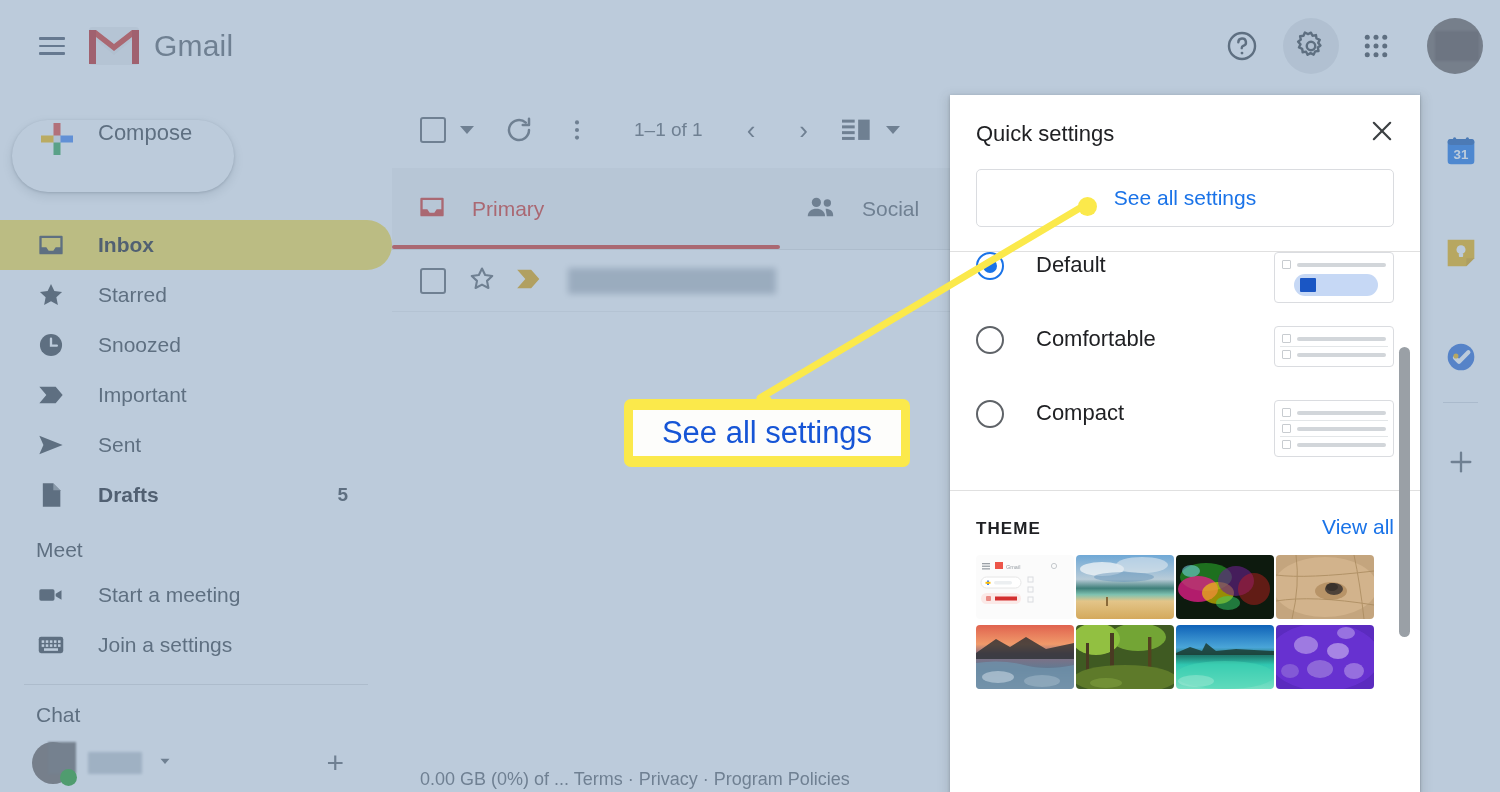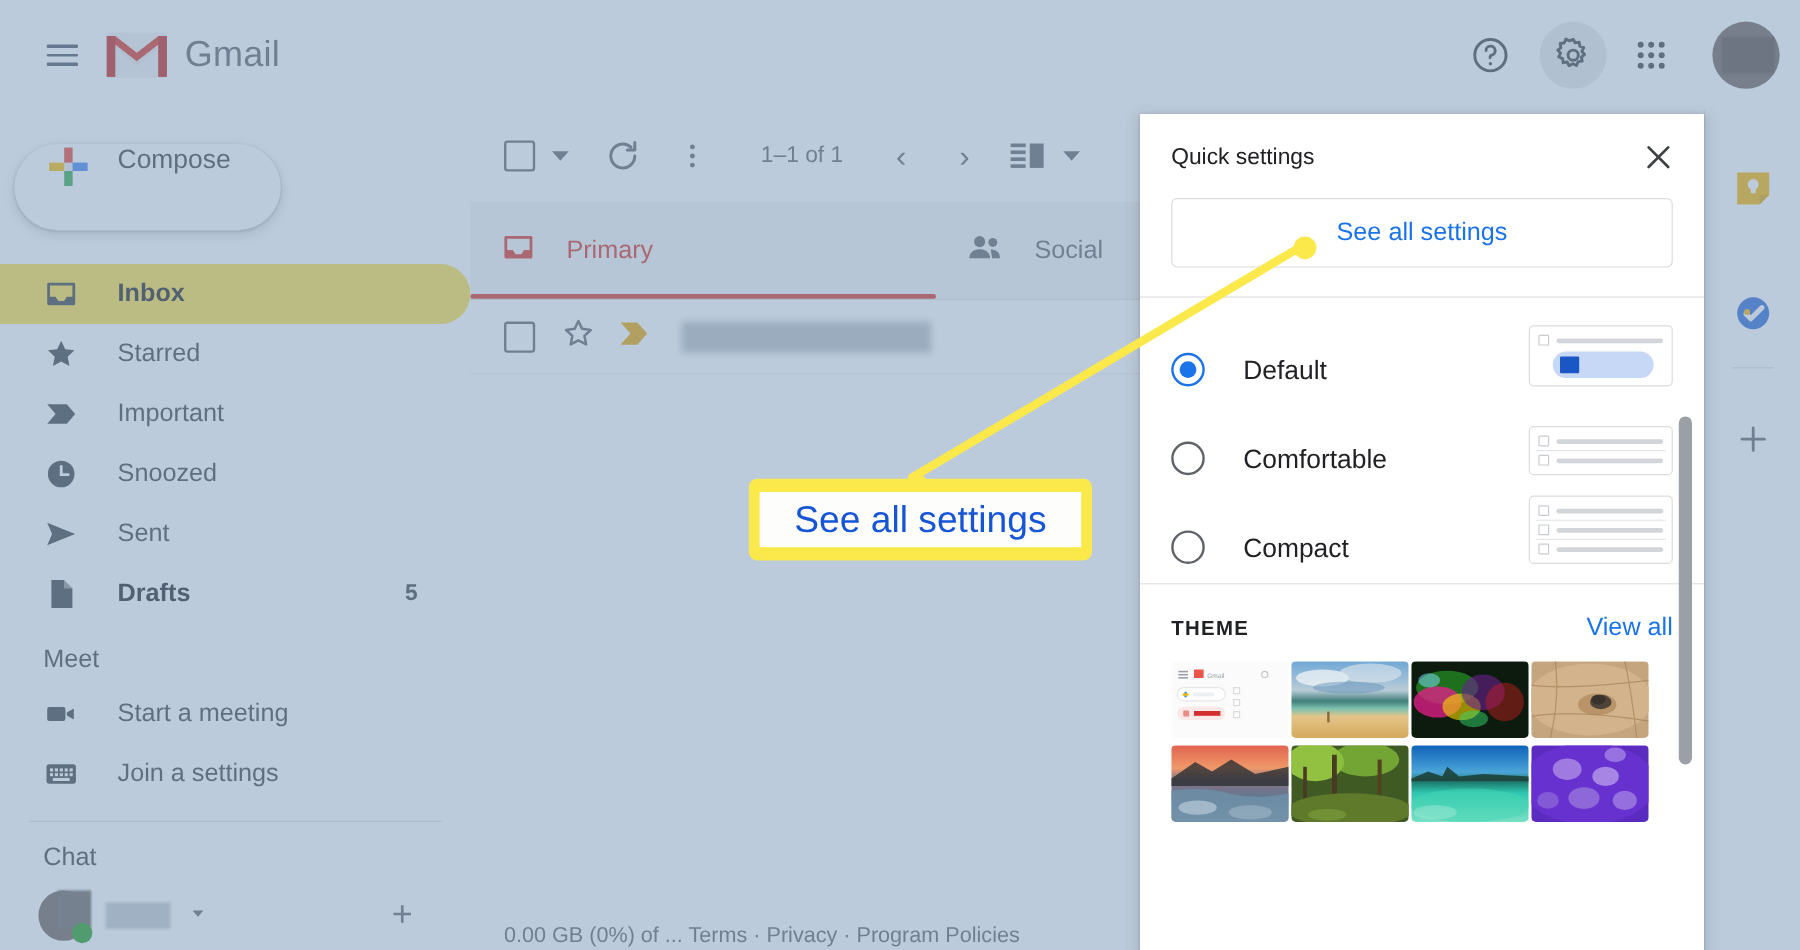--- a/index.html
+++ b/index.html
@@ -135,32 +135,32 @@
   }
 
   
   .qs-panel {
     position: absolute; left: 950px; top: 95px; width: 470px; height: 697px;
     background: #fff; z-index: 60;
     box-shadow: 0 1px 3px rgba(60,64,67,.3), 0 4px 10px 3px rgba(60,64,67,.15);
     display: flex; flex-direction: column; overflow: hidden;
   }
   .qs-head { padding: 26px 26px 0 26px; position: relative; }
-  .qs-title { font-size: 19px; color: #202124; }
+  .qs-title { font-size: 22px; color: #202124; }
   .qs-close { position: absolute; right: 24px; top: 22px; cursor: pointer; }
   .qs-seeall {
     margin: 22px 26px 0 26px; height: 58px; border: 1px solid #dadce0; border-radius: 5px;
     display: flex; align-items: center; justify-content: center; cursor: pointer;
   }
   .qs-seeall span { font-size: 21px; color: #1a73e8; }
   .qs-sep { height: 1px; background: #e0e0e0; margin-top: 24px; }
   .qs-body { flex: 1; overflow: hidden; position: relative; padding: 0 26px; }
   .qs-sectlabel { font-size: 17px; letter-spacing: 1.1px; color: #202124; font-weight: bold; margin-top: 28px; }
 
-  .density-row { display: flex; align-items: flex-end; height: 74px; cursor: pointer; }
+  .density-row { display: flex; align-items: flex-start; height: 74px; cursor: pointer; }
   .radio { width: 28px; height: 28px; border-radius: 50%; border: 2.5px solid #5f6368; position: relative; flex: 0 0 auto; }
   .radio.on { border-color: #1a73e8; }
   .radio.on::after {
     content: ""; position: absolute; left: 50%; top: 50%; transform: translate(-50%,-50%);
     width: 14px; height: 14px; border-radius: 50%; background: #1a73e8;
   }
   .density-label { margin-left: 32px; font-size: 22px; color: #202124; }
   .density-prev {
     margin-left: auto; width: 120px; border: 1px solid #dadce0; border-radius: 4px;
     background: #fff; padding: 4px 5px; display: flex; flex-direction: column; justify-content: center;
@@ -284,35 +284,35 @@
           <span class="nav-icon">
             <svg width="28" height="28" viewBox="0 0 24 24" fill="#3c4043">
               <path d="M12 2.5l2.9 6.1 6.6.8-4.9 4.5 1.3 6.6L12 17.3 6.1 20.5l1.3-6.6-4.9-4.5 6.6-.8z"></path>
             </svg>
           </span>
           <span class="nav-label">Starred</span>
         </div>
 
         <div class="nav-item">
           <span class="nav-icon">
-            <svg width="28" height="28" viewBox="0 0 24 24" fill="#3c4043">
-              <path d="M2 5h14l6 7-6 7H2l6-7z"></path>
-            </svg>
-          </span>
-          <span class="nav-label">Important</span>
-        </div>
-
-        <div class="nav-item">
-          <span class="nav-icon">
             <svg width="28" height="28" viewBox="0 0 24 24">
               <circle cx="12" cy="12" r="9.5" fill="#3c4043"></circle>
               <path d="M12 6.5v6h5" stroke="#fff" stroke-width="2" fill="none" stroke-linecap="round"></path>
             </svg>
           </span>
           <span class="nav-label">Snoozed</span>
+        </div>
+
+        <div class="nav-item">
+          <span class="nav-icon">
+            <svg width="28" height="28" viewBox="0 0 24 24" fill="#3c4043">
+              <path d="M2 5h14l6 7-6 7H2l6-7z"></path>
+            </svg>
+          </span>
+          <span class="nav-label">Important</span>
         </div>
 
         <div class="nav-item">
           <span class="nav-icon">
             <svg width="28" height="28" viewBox="0 0 24 24" fill="#3c4043">
               <path d="M2 4l20 8-20 8 3.5-8z"></path>
             </svg>
           </span>
           <span class="nav-label">Sent</span>
         </div>
@@ -451,20 +451,29 @@
             <path d="M1 1h12l7 8-7 8H1l7-8z"></path>
           </svg>
         </span>
         <span class="mr-sender"></span>
       </div>
 
       <div class="footer-text">0.00 GB (0%) of ...  Terms · Privacy · Program Policies</div>
     </div>
 
     <div class="rail">
+      <div class="rail-icon" style="margin-top:22px">
+        <svg width="32" height="32" viewBox="0 0 24 24">
+          <rect x="2" y="3" width="20" height="19" rx="2.5" fill="#1a73e8"></rect>
+          <rect x="2" y="3" width="20" height="4.5" rx="2.5" fill="#1557b0"></rect>
+          <rect x="6" y="1.6" width="2.4" height="4" rx="1.2" fill="#1557b0"></rect>
+          <rect x="15.6" y="1.6" width="2.4" height="4" rx="1.2" fill="#1557b0"></rect>
+          <text x="12" y="18" font-size="10" font-family="Liberation Sans, sans-serif" fill="#fff" text-anchor="middle" font-weight="bold">31</text>
+        </svg>
+      </div>
       <div class="rail-icon" style="margin-top:28px">
         <svg width="32" height="32" viewBox="0 0 24 24">
           <path d="M2 2h20v14l-6 6H2z" fill="#f5b400"></path>
           <path d="M22 16l-6 6v-6z" fill="#e0a200"></path>
           <circle cx="12" cy="9.5" r="3.4" fill="#fff"></circle>
           <rect x="10.4" y="12.4" width="3.2" height="2.6" rx=".6" fill="#fff"></rect>
         </svg>
       </div>
       <div class="rail-icon" style="margin-top:30px">
         <svg width="32" height="32" viewBox="0 0 24 24">

